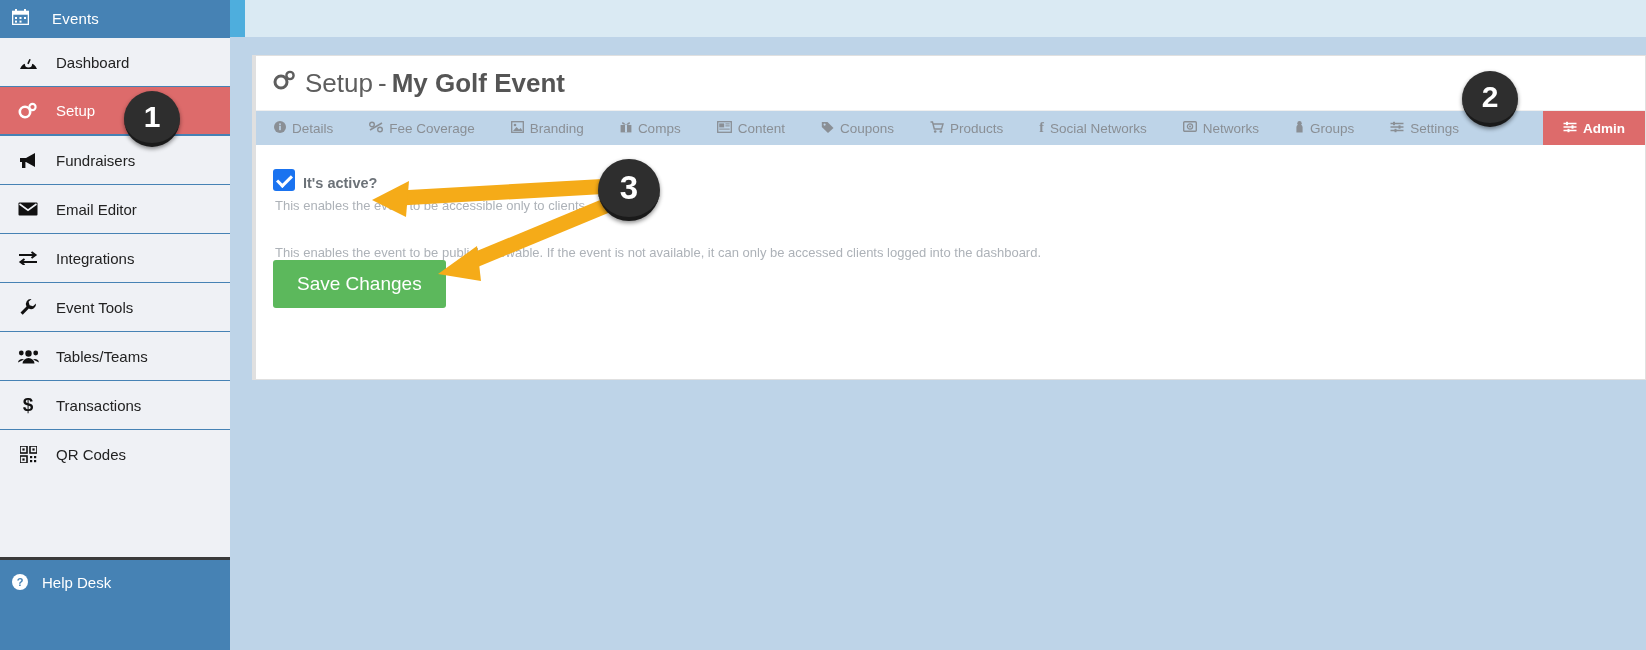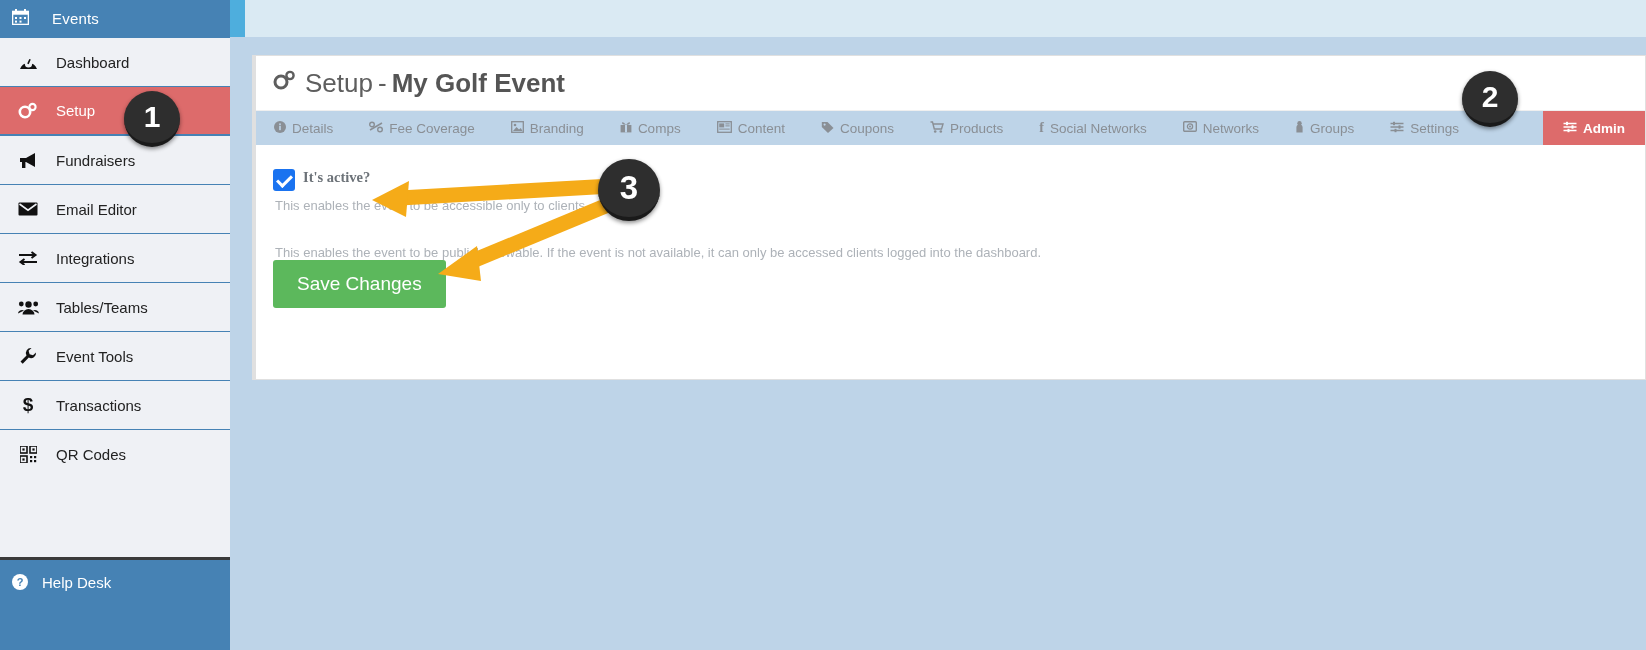--- a/index.html
+++ b/index.html
@@ -101,21 +101,21 @@
     cursor: pointer; white-space: nowrap;
   }
   .tab .ticon { margin-right: 6px; font-size: 12.5px; display:inline-block; }
   .tab.admin-tab {
     background: #dd6b6b; color: #ffffff; font-weight: bold;
     margin-left: auto; padding: 0 20px;
   }
 
   .panel-body { padding: 24px 0 0 17px; position: relative; }
 
-  .checkrow { display: flex; align-items: flex-start; margin-bottom: 2px; font-family: Liberation Serif, serif; }
+  .checkrow { display: flex; align-items: flex-end; margin-bottom: 2px; }
   .cbox {
     width: 22px; height: 22px; border-radius: 3px;
     background: #1a73f0; position: relative; flex: none;
   }
   .cbox::after {
     content: ""; position: absolute;
     left: 7px; top: 3px; width: 6px; height: 12px;
     border: solid #ffffff; border-width: 0 3px 3px 0;
     transform: rotate(45deg);
   }
@@ -220,39 +220,39 @@
         <svg width="20" height="14" viewBox="0 0 20 14">
           <path d="M1 4 H17 M13.5 1 L17.5 4 L13.5 7" fill="none" stroke="#111" stroke-width="2"></path>
           <path d="M19 11 H3 M6.5 8 L2.5 11 L6.5 14" fill="none" stroke="#111" stroke-width="2"></path>
         </svg>
       </span>
       <span class="nlabel">Integrations</span>
     </div>
 
     <div class="nav-item">
       <span class="nicon">
+        <svg width="18" height="18" viewBox="0 0 18 18">
+          <path d="M12.5 1 a5 5 0 0 0 -5 7.4 L1.5 14.5 l2.2 2.2 L9.8 10.6 A5 5 0 0 0 17 5.5 L14 8.3 L10.6 7.2 L9.6 3.8 Z" fill="#111"></path>
+        </svg>
+      </span>
+      <span class="nlabel">Event Tools</span>
+    </div>
+
+    <div class="nav-item">
+      <span class="nicon">
         <svg width="21" height="15" viewBox="0 0 21 15">
           <circle cx="10.5" cy="4.5" r="3.2" fill="#111"></circle>
           <path d="M4.5 14.5 a6 5.4 0 0 1 12 0 Z" fill="#111"></path>
           <circle cx="3.3" cy="4" r="2.4" fill="#111"></circle>
           <circle cx="17.7" cy="4" r="2.4" fill="#111"></circle>
           <path d="M0 13.5 a4 3.6 0 0 1 6 -3 Z" fill="#111"></path>
           <path d="M21 13.5 a4 3.6 0 0 0 -6 -3 Z" fill="#111"></path>
         </svg>
       </span>
       <span class="nlabel">Tables/Teams</span>
-    </div>
-
-    <div class="nav-item">
-      <span class="nicon">
-        <svg width="18" height="18" viewBox="0 0 18 18">
-          <path d="M12.5 1 a5 5 0 0 0 -5 7.4 L1.5 14.5 l2.2 2.2 L9.8 10.6 A5 5 0 0 0 17 5.5 L14 8.3 L10.6 7.2 L9.6 3.8 Z" fill="#111"></path>
-        </svg>
-      </span>
-      <span class="nlabel">Event Tools</span>
     </div>
 
 
     <div class="nav-item">
       <span class="nicon" style="font-size:19px;font-weight:bold;">$</span>
       <span class="nlabel">Transactions</span>
     </div>
 
     <div class="nav-item">
       <span class="nicon">

